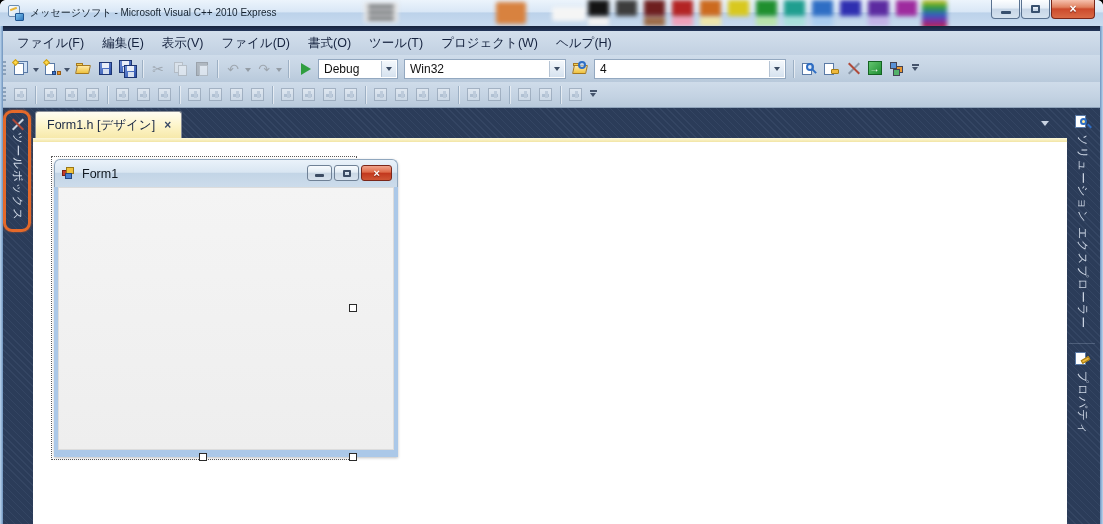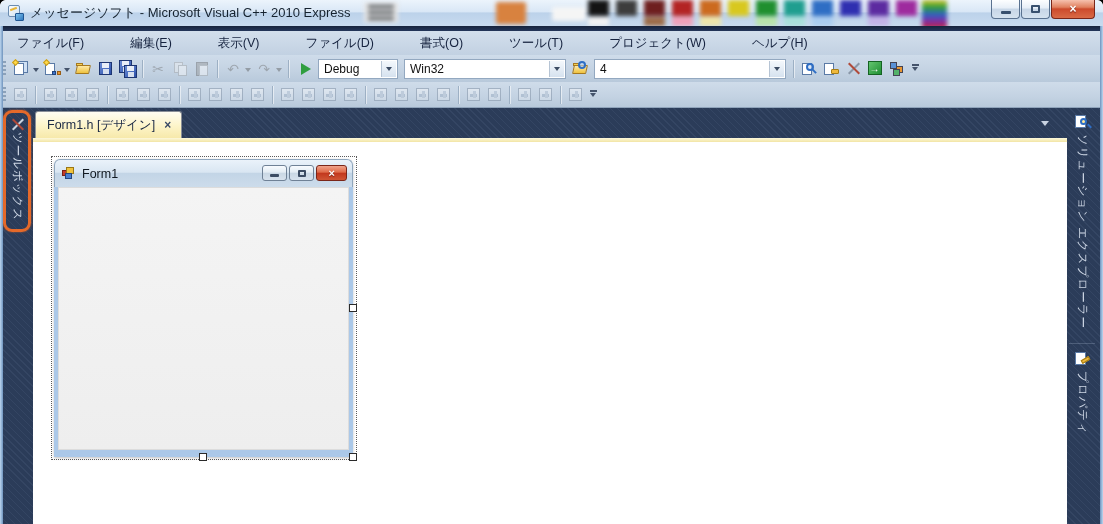--- a/index.html
+++ b/index.html
@@ -12,21 +12,21 @@
   
   .titlebar{
     position:absolute;left:0;top:0;width:1103px;height:26px;
     background:linear-gradient(180deg,#ecf4fc 0%,#d9e7f6 45%,#bcd2ea 50%,#c8dbef 100%);
     border-radius:6px 6px 0 0;overflow:hidden;
   }
   .app-icon{position:absolute;left:7px;top:4px;width:17px;height:17px;}
   .app-icon .a1{position:absolute;left:1px;top:1px;width:12px;height:12px;background:linear-gradient(135deg,#fdfdfd,#cfe2f2);border:1px solid #6b8cb0;border-radius:2px;}
   .app-icon .a2{position:absolute;right:0;bottom:0;width:9px;height:8px;background:linear-gradient(135deg,#7fc3ec,#2f78c0);border:1px solid #1f5692;border-radius:1px;}
   .app-icon .a3{position:absolute;left:3px;top:4px;width:7px;height:2px;background:#e8b73a;transform:rotate(-20deg);}
-  .title-text{position:absolute;left:30px;top:0;height:26px;line-height:26px;font-size:13px;color:#15222f;white-space:nowrap;}
+  .title-text{position:absolute;left:30px;top:0;height:26px;line-height:26px;font-size:10px;color:#15222f;white-space:nowrap;}
   .blurred{position:absolute;left:0;top:0;width:100%;height:100%;filter:blur(2px);pointer-events:none;}
   .blk{position:absolute;border-radius:2px;}
   .blk-menu{left:364px;top:2px;width:34px;height:21px;}
   .blk-menu i{display:block;height:3px;margin:3px 4px 0 4px;background:#4e5358;border-radius:1px;}
   .blk-white2{left:552px;top:7px;width:34px;height:14px;}
   .blk-orange{left:496px;top:2px;width:30px;height:22px;}
   .sw{position:absolute;top:0;width:21px;height:16px;display:block;}
   .sw2{position:absolute;top:17px;width:21px;height:9px;display:block;}
   .blk-rainbow{left:922px;top:0;width:25px;height:29px;background:linear-gradient(180deg,#d8c21f,#2f9e3f,#2f62c4,#8a2a9e,#c62828);}
   .caption{position:absolute;right:8px;top:0;display:flex;gap:1px;}
@@ -35,21 +35,21 @@
     display:flex;align-items:center;justify-content:center;cursor:default;}
   .cap-min,.cap-max{width:29px;}
   .cap-close{width:44px;background:linear-gradient(180deg,#f6c1ae 0%,#e0805f 40%,#cc4a2c 50%,#d96a46 100%);border-color:#7a2619;}
   .g-min{width:10px;height:3px;background:#38506e;border-radius:1px;margin-top:6px;}
   .g-max{width:9px;height:8px;border:2px solid #38506e;border-radius:1px;}
   .g-close{color:#fff;font-weight:bold;font-size:12px;text-shadow:0 1px 1px #7a2619;line-height:1;}
   
   .navy-band{position:absolute;left:0;top:26px;width:1103px;height:5px;background:linear-gradient(180deg,#16233c,#24365a);}
   
   .menubar{position:absolute;left:0;top:31px;width:1103px;height:24px;
-    background:linear-gradient(180deg,#d3dfec,#c2d1e2);display:flex;align-items:center;padding-left:8px;gap:28px;}
+    background:linear-gradient(180deg,#d3dfec,#c2d1e2);display:flex;align-items:center;padding-left:8px;}
   .menu-item{padding:0 9px;font-size:12.5px;color:#16233f;line-height:24px;cursor:default;}
   
   .toolbar{position:absolute;left:0;width:1103px;display:flex;align-items:center;
     background:linear-gradient(180deg,#cfdcea 0%,#c3d2e2 60%,#b8c9db 100%);}
   .tb1{top:55px;height:27px;}
   .tb2{top:82px;height:26px;border-bottom:1px solid #8fa3ba;}
   .grip{width:3px;height:16px;margin:0 4px 0 3px;background:repeating-linear-gradient(180deg,#8ba1b9 0 2px,transparent 2px 4px);}
   .sep{width:1px;height:18px;background:#9db0c4;box-shadow:1px 0 0 rgba(255,255,255,.55);margin:0 4px;}
   .tb-btn{height:22px;min-width:22px;display:flex;align-items:center;justify-content:center;position:relative;}
   .disabled{filter:grayscale(1);opacity:.42;}
@@ -108,21 +108,21 @@
   .tabstrip{position:absolute;left:33px;top:0;right:36px;height:30px;}
   .doc-tab{position:absolute;left:2px;top:3px;height:27px;display:flex;align-items:center;gap:9px;padding:0 10px 0 11px;
     background:linear-gradient(180deg,#fffdf2 0%,#fdf4c8 55%,#f7e9ab 100%);
     border:1px solid #8a8f98;border-bottom:none;border-radius:3px 3px 0 0;font-size:12.5px;color:#1c2a45;}
   .tab-close{font-size:12px;font-weight:bold;color:#3a4a66;line-height:1;cursor:default;}
   .tab-dd{position:absolute;right:18px;top:13px;width:0;height:0;border:4px solid transparent;border-top:5px solid #c9d3e2;}
   .cream-line{position:absolute;left:33px;top:30px;right:36px;height:4px;background:linear-gradient(180deg,#fdf8dc,#f2e5a4);}
   
   .doc-area{position:absolute;left:33px;top:34px;right:36px;bottom:0;background:#fff;}
   .sel-rect{position:absolute;left:18px;top:14px;width:306px;height:304px;border:1px dotted #5a5a5a;}
-  .designer-form{position:absolute;left:21px;top:17px;width:299px;height:298px;border-radius:6px 6px 0 0;box-shadow:0 1px 3px rgba(0,0,0,.25);}
+  .designer-form{position:absolute;left:21px;top:17px;width:344px;height:298px;border-radius:6px 6px 0 0;box-shadow:0 1px 3px rgba(0,0,0,.25);}
   .form-titlebar{height:28px;border:1px solid #90a7be;border-bottom:none;border-radius:6px 6px 0 0;
     background:linear-gradient(180deg,#eaf2fa 0%,#d9e6f2 45%,#c3d5e6 50%,#ccdcEB 100%);
     display:flex;align-items:center;position:relative;}
   .form-icon{position:relative;width:14px;height:14px;margin:0 6px 0 7px;}
   .fi1{position:absolute;left:0;top:3px;width:6px;height:6px;background:#c23b2a;border:1px solid #7a1f14;}
   .fi2{position:absolute;left:4px;top:0px;width:8px;height:7px;background:#f0c23c;border:1px solid #9a7714;}
   .fi3{position:absolute;left:3px;top:6px;width:7px;height:6px;background:#4a7fd0;border:1px solid #23457e;}
   .form-title{font-size:12.5px;color:#101820;}
   .form-caption{position:absolute;right:5px;top:5px;display:flex;gap:2px;}
   .f-btn{width:25px;height:16px;border:1px solid #6f8196;border-radius:3px;

